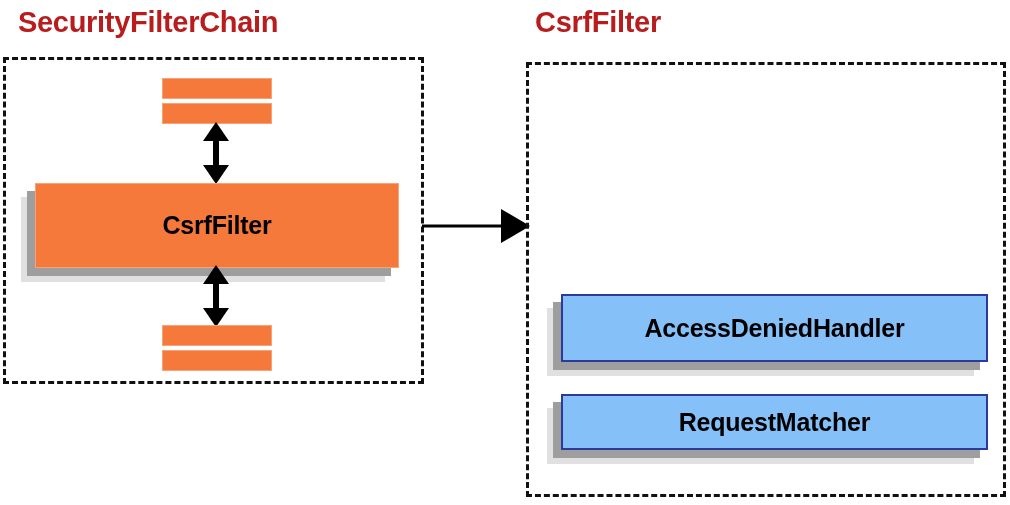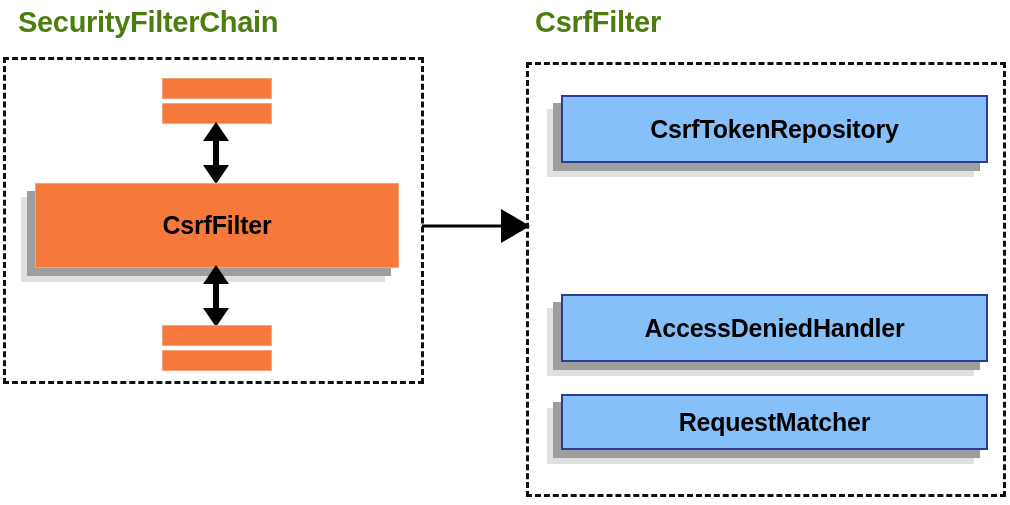--- a/index.html
+++ b/index.html
@@ -18,21 +18,21 @@
     overflow: hidden;
   }
 
   
   .panel-title {
     position: absolute;
     font-family: "Liberation Sans", sans-serif;
     font-weight: bold;
     font-size: 29px;
     line-height: 1;
-    color: #4d7c0f;
+    color: #b91c1c;
     white-space: nowrap;
     letter-spacing: -0.3px;
   }
   #title-left  { left: 18px;  top: 8px; }
   #title-right { left: 535px; top: 8px; }
 
   
   .dashed-box {
     position: absolute;
     box-sizing: border-box;
@@ -184,27 +184,20 @@
   <div class="bar" style="left:162px; top:325px; width:110px; height:21px;"></div>
   <div class="bar" style="left:162px; top:350px; width:110px; height:21px;"></div>
 
   <div class="h-arrow" style="left:422px; top:209px; width:108px; height:34px;">
     <div class="shaft" style="left:0; right:26px;"></div>
     <div class="head-right"></div>
   </div>
 
   <div class="dashed-box" id="csrf-box"></div>
 
-  <div class="node blue" style="left:561px; top:95px; width:427px; height:68px;">
-    <div class="shadow-light"></div>
-    <div class="shadow-dark"></div>
-    <div class="face">
-      <span class="face-label">CsrfTokenRepository</span>
-    </div>
-  </div>
 
 
   <div class="node blue" style="left:561px; top:294px; width:427px; height:68px;border-radius:13px;">
     <div class="shadow-light"></div>
     <div class="shadow-dark"></div>
     <div class="face">
       <span class="face-label">AccessDeniedHandler</span>
     </div>
   </div>
 

